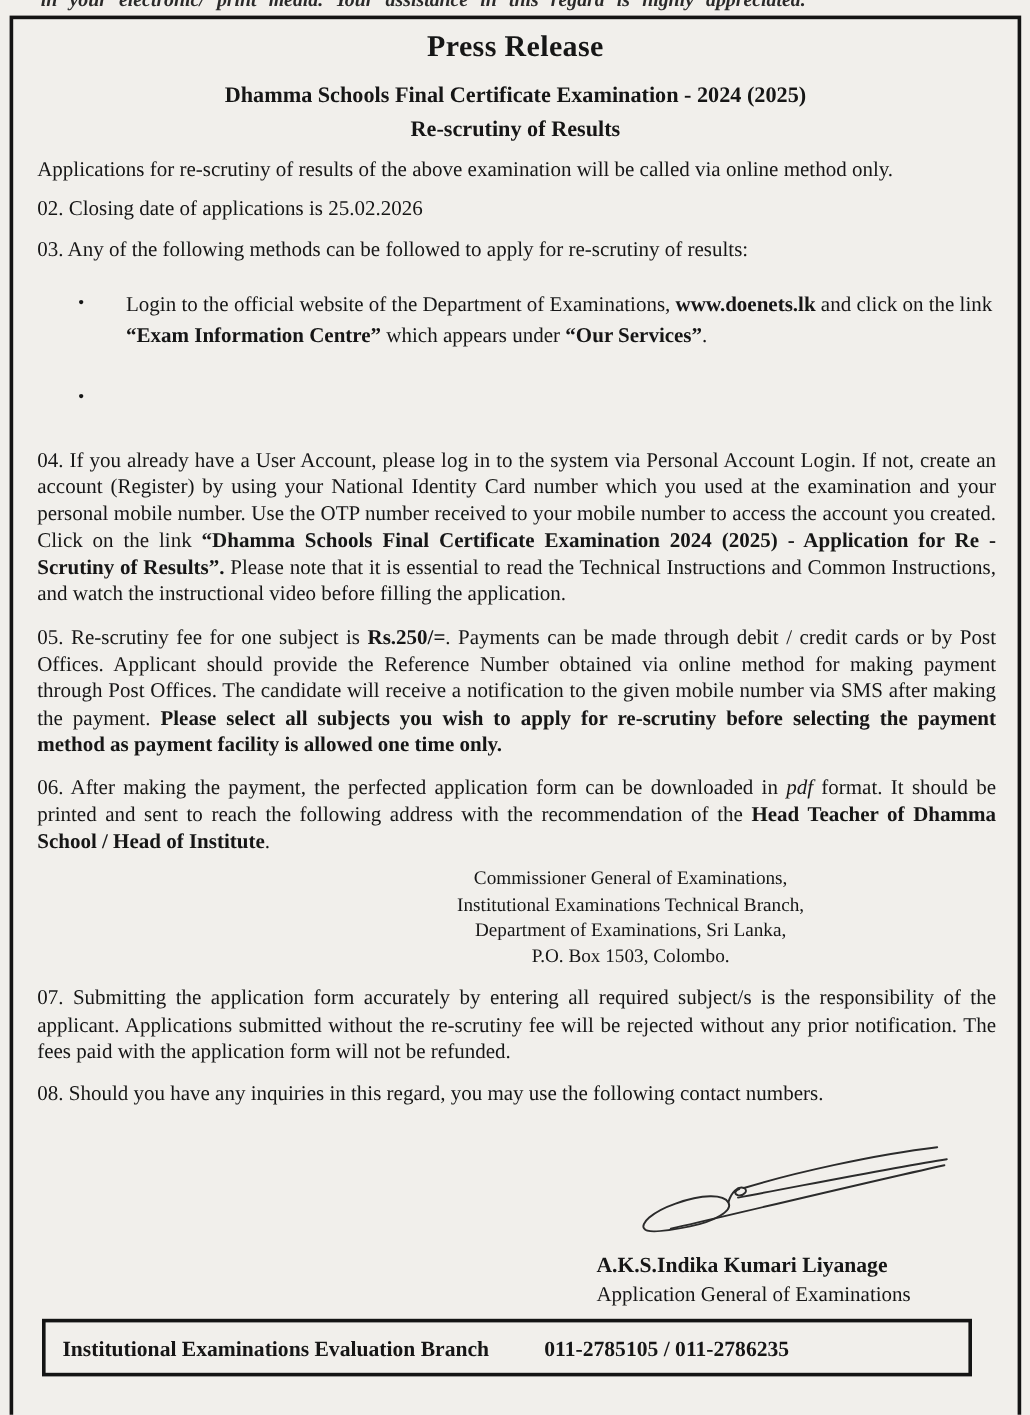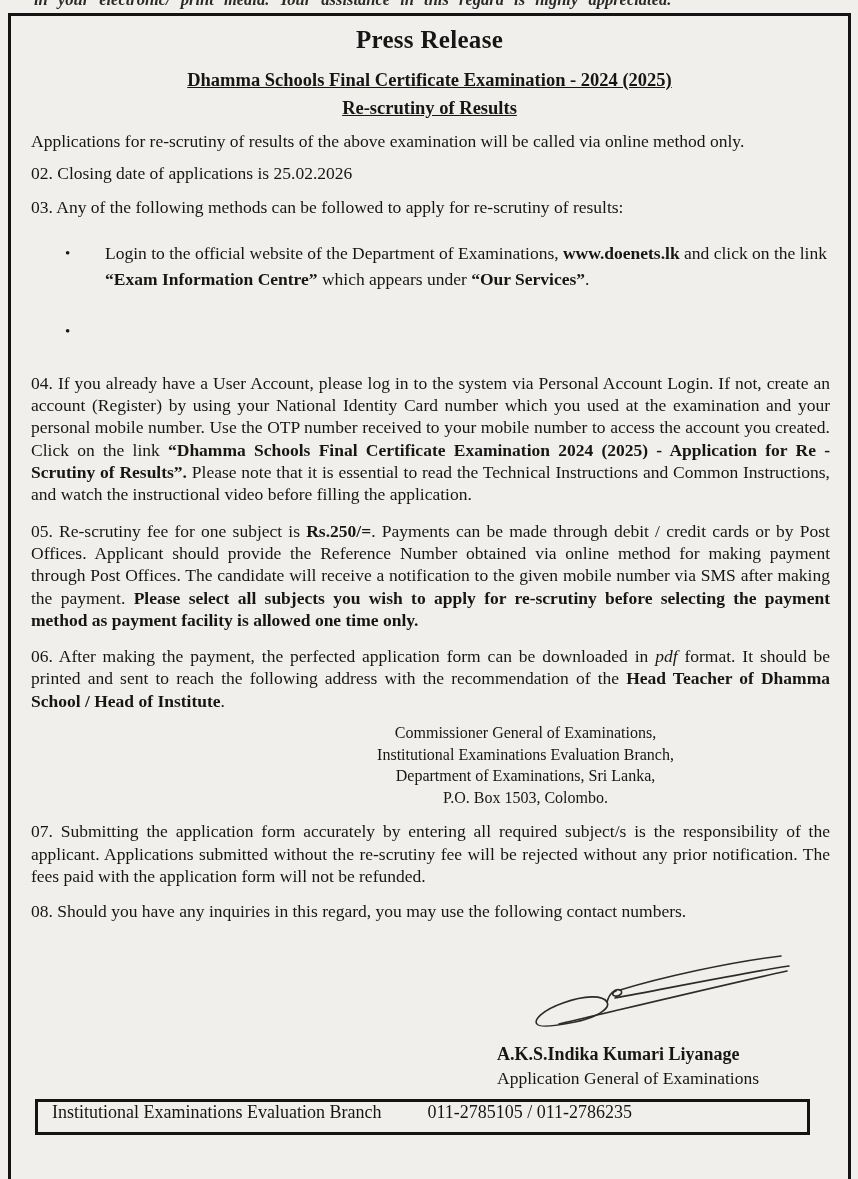--- a/index.html
+++ b/index.html
@@ -8,21 +8,21 @@
   body {
     width: 858px; height: 1179px;
     background: #f1efeb;
     font-family: "Liberation Serif", "DejaVu Serif", serif;
     color: #161616;
     overflow: hidden;
     position: relative;
   }
   .b { font-weight: bold; }
   .i { font-style: italic; }
-  .u { text-decoration: underline; }
+  .u { }
 
   
   .top-clip {
     height: 12px;
     overflow: hidden;
     padding: 0 30px 0 34px;
   }
   .top-clip span {
     display: block;
     margin-top: -10px;
@@ -104,24 +104,24 @@
     font-size: 17.5px;
     margin-top: 3px;
   }
 
   .footer-box {
     position: absolute;
     left: 24px;
     right: 38px;
     top: 1083px;
     border: 3px solid #141414;
-    padding: 0 12px 9px 14px;
+    padding: 12px 12px 9px 14px;
     display: flex;
     align-items: baseline;
-    font-weight: normal;
+    font-weight: bold;
     font-size: 18px;
     white-space: nowrap;
   }
   .fb-phones { margin-left: 46px; }
 </style>
 </head>
 <body>
 
 <div class="top-clip">
   <span>in your electronic/ print media. Your assistance in this regard is highly appreciated.</span>
@@ -151,21 +151,21 @@
   </div>
 
   <p class="para just gap-lg"><span>04. If you already have a User Account, please log in to the system via Personal Account Login. If not, create an account (Register) by using your National Identity Card number which you used at the examination and your personal mobile number. Use the OTP number received to your mobile number to access the account you created. Click on the link </span><span class="b">“Dhamma Schools Final Certificate Examination 2024 (2025) - Application for Re - Scrutiny of Results”.</span><span> Please note that it is essential to read the Technical Instructions and Common Instructions, and watch the instructional video before filling the application.</span></p>
 
   <p class="para just gap-md"><span>05. Re-scrutiny fee for one subject is </span><span class="b">Rs.250/=</span><span>. Payments can be made through debit / credit cards or by Post Offices. Applicant should provide the Reference Number obtained via online method for making payment through Post Offices. The candidate will receive a notification to the given mobile number via SMS after making the payment. </span><span class="b">Please select all subjects you wish to apply for re-scrutiny before selecting the payment method as payment facility is allowed one time only.</span></p>
 
   <p class="para just gap-md"><span>06. After making the payment, the perfected application form can be downloaded in </span><span class="i">pdf</span><span> format. It should be printed and sent to reach the following address with the recommendation of the </span><span class="b">Head Teacher of Dhamma School / Head of Institute</span><span>.</span></p>
 
   <div class="address">
     <div>Commissioner General of Examinations,</div>
-    <div>Institutional Examinations Evaluation Branch,</div>
+    <div>Institutional Examinations Technical Branch,</div>
     <div>Department of Examinations, Sri Lanka,</div>
     <div>P.O. Box 1503, Colombo.</div>
   </div>
 
   <p class="para just" style="margin-top:12px">07. Submitting the application form accurately by entering all required subject/s is the responsibility of the applicant. Applications submitted without the re-scrutiny fee will be rejected without any prior notification. The fees paid with the application form will not be refunded.</p>
 
   <p class="para" style="margin-top:13px">08. Should you have any inquiries in this regard, you may use the following contact numbers.</p>
 
   <div class="sig-block">
     <svg class="sig-scribble" width="280" height="88" viewBox="0 0 280 88">

